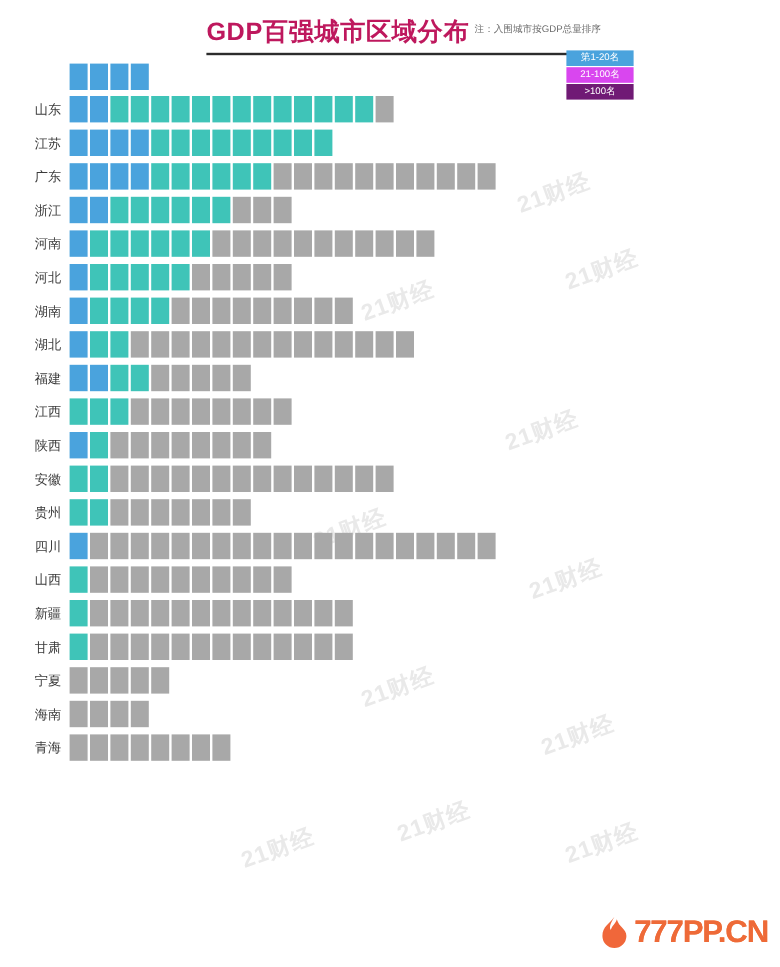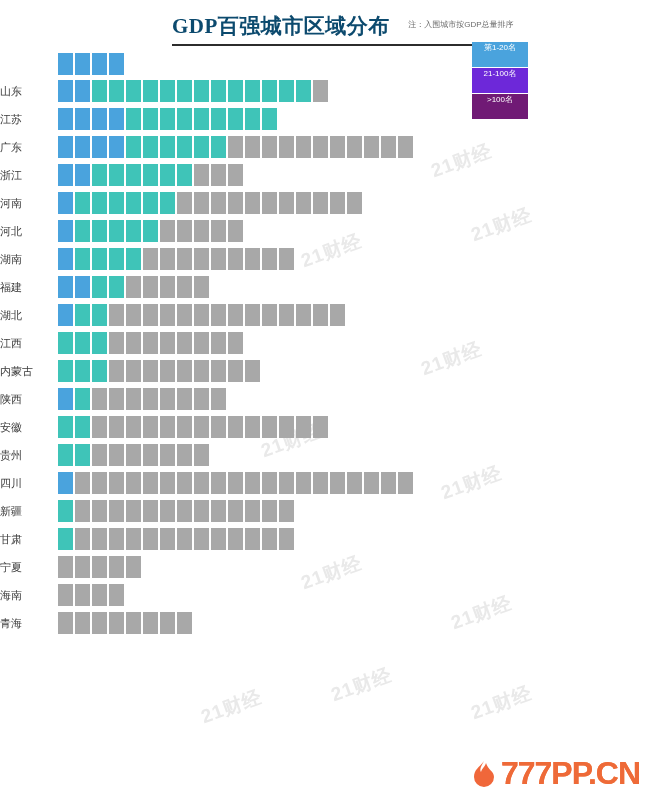--- a/index.html
+++ b/index.html
@@ -13,49 +13,48 @@
   }
 
   
   .wm-layer{position:absolute;inset:0;pointer-events:none;z-index:0;}
   .wm{position:absolute;color:#e9e9e9;font-size:19px;font-weight:bold;
       transform:rotate(-20deg);white-space:nowrap;letter-spacing:1px;}
 
   
   .header{position:relative;z-index:2;padding:8px 0 0 0;}
   .title{
-    font-size:21px;font-weight:bold;color:#0c4a6e;
+    font-size:21px;font-weight:bold;color:#be185d;
     margin:4px 0 0 172px;letter-spacing:0.5px;
     display:inline-block;
-    font-family:Liberation Serif, serif;
   }
   .note{
     font-size:8px;color:#6b6b6b;display:inline-block;
-    margin-left:14px;vertical-align:6px;
+    vertical-align:6px;
   }
   .rule{
     height:2px;background:#2c2c2c;margin:4px 172px 0 172px;
   }
 
   
   .legend{
     position:absolute;right:122px;top:42px;z-index:3;
     display:flex;flex-direction:column;align-items:flex-end;gap:1px;
   }
   .legend-item{
-    font-size:8px;color:#ffffff;padding:1px 6px 14px 6px;
+    font-size:8px;color:#ffffff;padding:1px 6px 2px 6px;
     min-width:56px;text-align:center;line-height:1.25;
   }
 
   
   .chart{position:relative;z-index:2;margin-top:6px;}
   .muni-row{display:flex;align-items:center;height:24px;margin-bottom:3px;}
   .row{display:flex;align-items:center;height:24px;margin-bottom:4px;}
   .prov{
-    width:58px;min-width:58px;padding-right:7px;
+    width:58px;min-width:58px;text-align:right;padding-right:7px;
     font-size:11px;color:#3b3b3b;
     font-family:"Liberation Sans","DejaVu Sans",sans-serif;
   }
   .cells{display:flex;align-items:center;gap:2px;}
   .cell{
     width:15px;height:22px;display:flex;align-items:center;
     justify-content:center;
   }
   .cell-txt{
     font-size:7px;color:#ffffff;line-height:0.98;
@@ -66,21 +65,21 @@
   .t1{background:#4aa3dd;}
   .t2{background:#3fc4b8;}
   .t3{background:#a8a8a8;}
 
   
   .logo{
     position:absolute;right:10px;bottom:14px;z-index:4;
     display:flex;align-items:center;gap:2px;
   }
   .logo-txt{
-    font-size:32px;font-weight:bold;
+    font-size:26px;font-weight:bold;
     background:linear-gradient(90deg,#f4663a,#f08a3c);
     -webkit-background-clip:text;background-clip:text;color:#ee6a38;
     letter-spacing:-1px;
   }
 </style>
 </head>
 <body>
 
 <div class="wm-layer">
   <div class="wm" style="left:430px;top:148px;">21财经</div>
@@ -97,21 +96,21 @@
 </div>
 
 <div class="header">
   <span class="title">GDP百强城市区域分布</span>
   <span class="note">注：入围城市按GDP总量排序</span>
   <div class="rule"></div>
 </div>
 
 <div class="legend" id="legend">
     <div class="legend-item" style="background: rgb(74, 163, 221);">第1-20名</div>
-    <div class="legend-item" style="background: #6d28d9; text-align: center;">21-100名</div>
+    <div class="legend-item" style="background: #d946ef; text-align: center;">21-100名</div>
     <div class="legend-item" style="background: #701a75;">&gt;100名</div>
   </div>
 
 <div class="chart" id="chart">
     <div class="muni-row">
       <div class="prov"></div>
       <div class="cells">
         <div class="cell t1">
           <span class="cell-txt">上海</span>
         </div>
@@ -387,20 +386,48 @@
         <div class="cell t3"></div>
         <div class="cell t3"></div>
         <div class="cell t3"></div>
         <div class="cell t3"></div>
         <div class="cell t3"></div>
         <div class="cell t3"></div>
         <div class="cell t3"></div>
       </div>
     </div>
     <div class="row">
+      <div class="prov">湖北</div>
+      <div class="cells">
+        <div class="cell t1">
+          <span class="cell-txt">武汉</span>
+        </div>
+        <div class="cell t2">
+          <span class="cell-txt">宜昌</span>
+        </div>
+        <div class="cell t2">
+          <span class="cell-txt">襄阳</span>
+        </div>
+        <div class="cell t3"></div>
+        <div class="cell t3"></div>
+        <div class="cell t3"></div>
+        <div class="cell t3"></div>
+        <div class="cell t3"></div>
+        <div class="cell t3"></div>
+        <div class="cell t3"></div>
+        <div class="cell t3"></div>
+        <div class="cell t3"></div>
+        <div class="cell t3"></div>
+        <div class="cell t3"></div>
+        <div class="cell t3"></div>
+        <div class="cell t3"></div>
+        <div class="cell t3"></div>
+      </div>
+    </div>
+    <div class="row">
       <div class="prov">福建</div>
       <div class="cells">
         <div class="cell t1">
           <span class="cell-txt">泉州</span>
         </div>
         <div class="cell t1">
           <span class="cell-txt">福州</span>
         </div>
         <div class="cell t2">
           <span class="cell-txt">厦门</span>
@@ -409,48 +436,20 @@
           <span class="cell-txt">漳州</span>
         </div>
         <div class="cell t3"></div>
         <div class="cell t3"></div>
         <div class="cell t3"></div>
         <div class="cell t3"></div>
         <div class="cell t3"></div>
       </div>
     </div>
     <div class="row">
-      <div class="prov">湖北</div>
-      <div class="cells">
-        <div class="cell t1">
-          <span class="cell-txt">武汉</span>
-        </div>
-        <div class="cell t2">
-          <span class="cell-txt">宜昌</span>
-        </div>
-        <div class="cell t2">
-          <span class="cell-txt">襄阳</span>
-        </div>
-        <div class="cell t3"></div>
-        <div class="cell t3"></div>
-        <div class="cell t3"></div>
-        <div class="cell t3"></div>
-        <div class="cell t3"></div>
-        <div class="cell t3"></div>
-        <div class="cell t3"></div>
-        <div class="cell t3"></div>
-        <div class="cell t3"></div>
-        <div class="cell t3"></div>
-        <div class="cell t3"></div>
-        <div class="cell t3"></div>
-        <div class="cell t3"></div>
-        <div class="cell t3"></div>
-      </div>
-    </div>
-    <div class="row">
       <div class="prov">江西</div>
       <div class="cells">
         <div class="cell t2">
           <span class="cell-txt">南昌</span>
         </div>
         <div class="cell t2">
           <span class="cell-txt">赣州</span>
         </div>
         <div class="cell t2">
           <span class="cell-txt">九江</span>
@@ -459,43 +458,20 @@
         <div class="cell t3"></div>
         <div class="cell t3"></div>
         <div class="cell t3"></div>
         <div class="cell t3"></div>
         <div class="cell t3"></div>
         <div class="cell t3"></div>
         <div class="cell t3"></div>
       </div>
     </div>
     <div class="row">
-      <div class="prov">内蒙古</div>
-      <div class="cells">
-        <div class="cell t2">
-          <span class="cell-txt">鄂尔多斯</span>
-        </div>
-        <div class="cell t2">
-          <span class="cell-txt">呼和浩特</span>
-        </div>
-        <div class="cell t2">
-          <span class="cell-txt">包头</span>
-        </div>
-        <div class="cell t3"></div>
-        <div class="cell t3"></div>
-        <div class="cell t3"></div>
-        <div class="cell t3"></div>
-        <div class="cell t3"></div>
-        <div class="cell t3"></div>
-        <div class="cell t3"></div>
-        <div class="cell t3"></div>
-        <div class="cell t3"></div>
-      </div>
-    </div>
-    <div class="row">
       <div class="prov">陕西</div>
       <div class="cells">
         <div class="cell t1">
           <span class="cell-txt">西安</span>
         </div>
         <div class="cell t2">
           <span class="cell-txt">榆林</span>
         </div>
         <div class="cell t3"></div>
         <div class="cell t3"></div>
@@ -559,20 +535,38 @@
         <div class="cell t3"></div>
         <div class="cell t3"></div>
         <div class="cell t3"></div>
         <div class="cell t3"></div>
         <div class="cell t3"></div>
         <div class="cell t3"></div>
         <div class="cell t3"></div>
         <div class="cell t3"></div>
         <div class="cell t3"></div>
         <div class="cell t3"></div>
+        <div class="cell t3"></div>
+        <div class="cell t3"></div>
+        <div class="cell t3"></div>
+        <div class="cell t3"></div>
+        <div class="cell t3"></div>
+        <div class="cell t3"></div>
+        <div class="cell t3"></div>
+        <div class="cell t3"></div>
+        <div class="cell t3"></div>
+        <div class="cell t3"></div>
+      </div>
+    </div>
+    <div class="row">
+      <div class="prov">山西</div>
+      <div class="cells">
+        <div class="cell t2">
+          <span class="cell-txt">太原</span>
+        </div>
         <div class="cell t3"></div>
         <div class="cell t3"></div>
         <div class="cell t3"></div>
         <div class="cell t3"></div>
         <div class="cell t3"></div>
         <div class="cell t3"></div>
         <div class="cell t3"></div>
         <div class="cell t3"></div>
         <div class="cell t3"></div>
         <div class="cell t3"></div>

